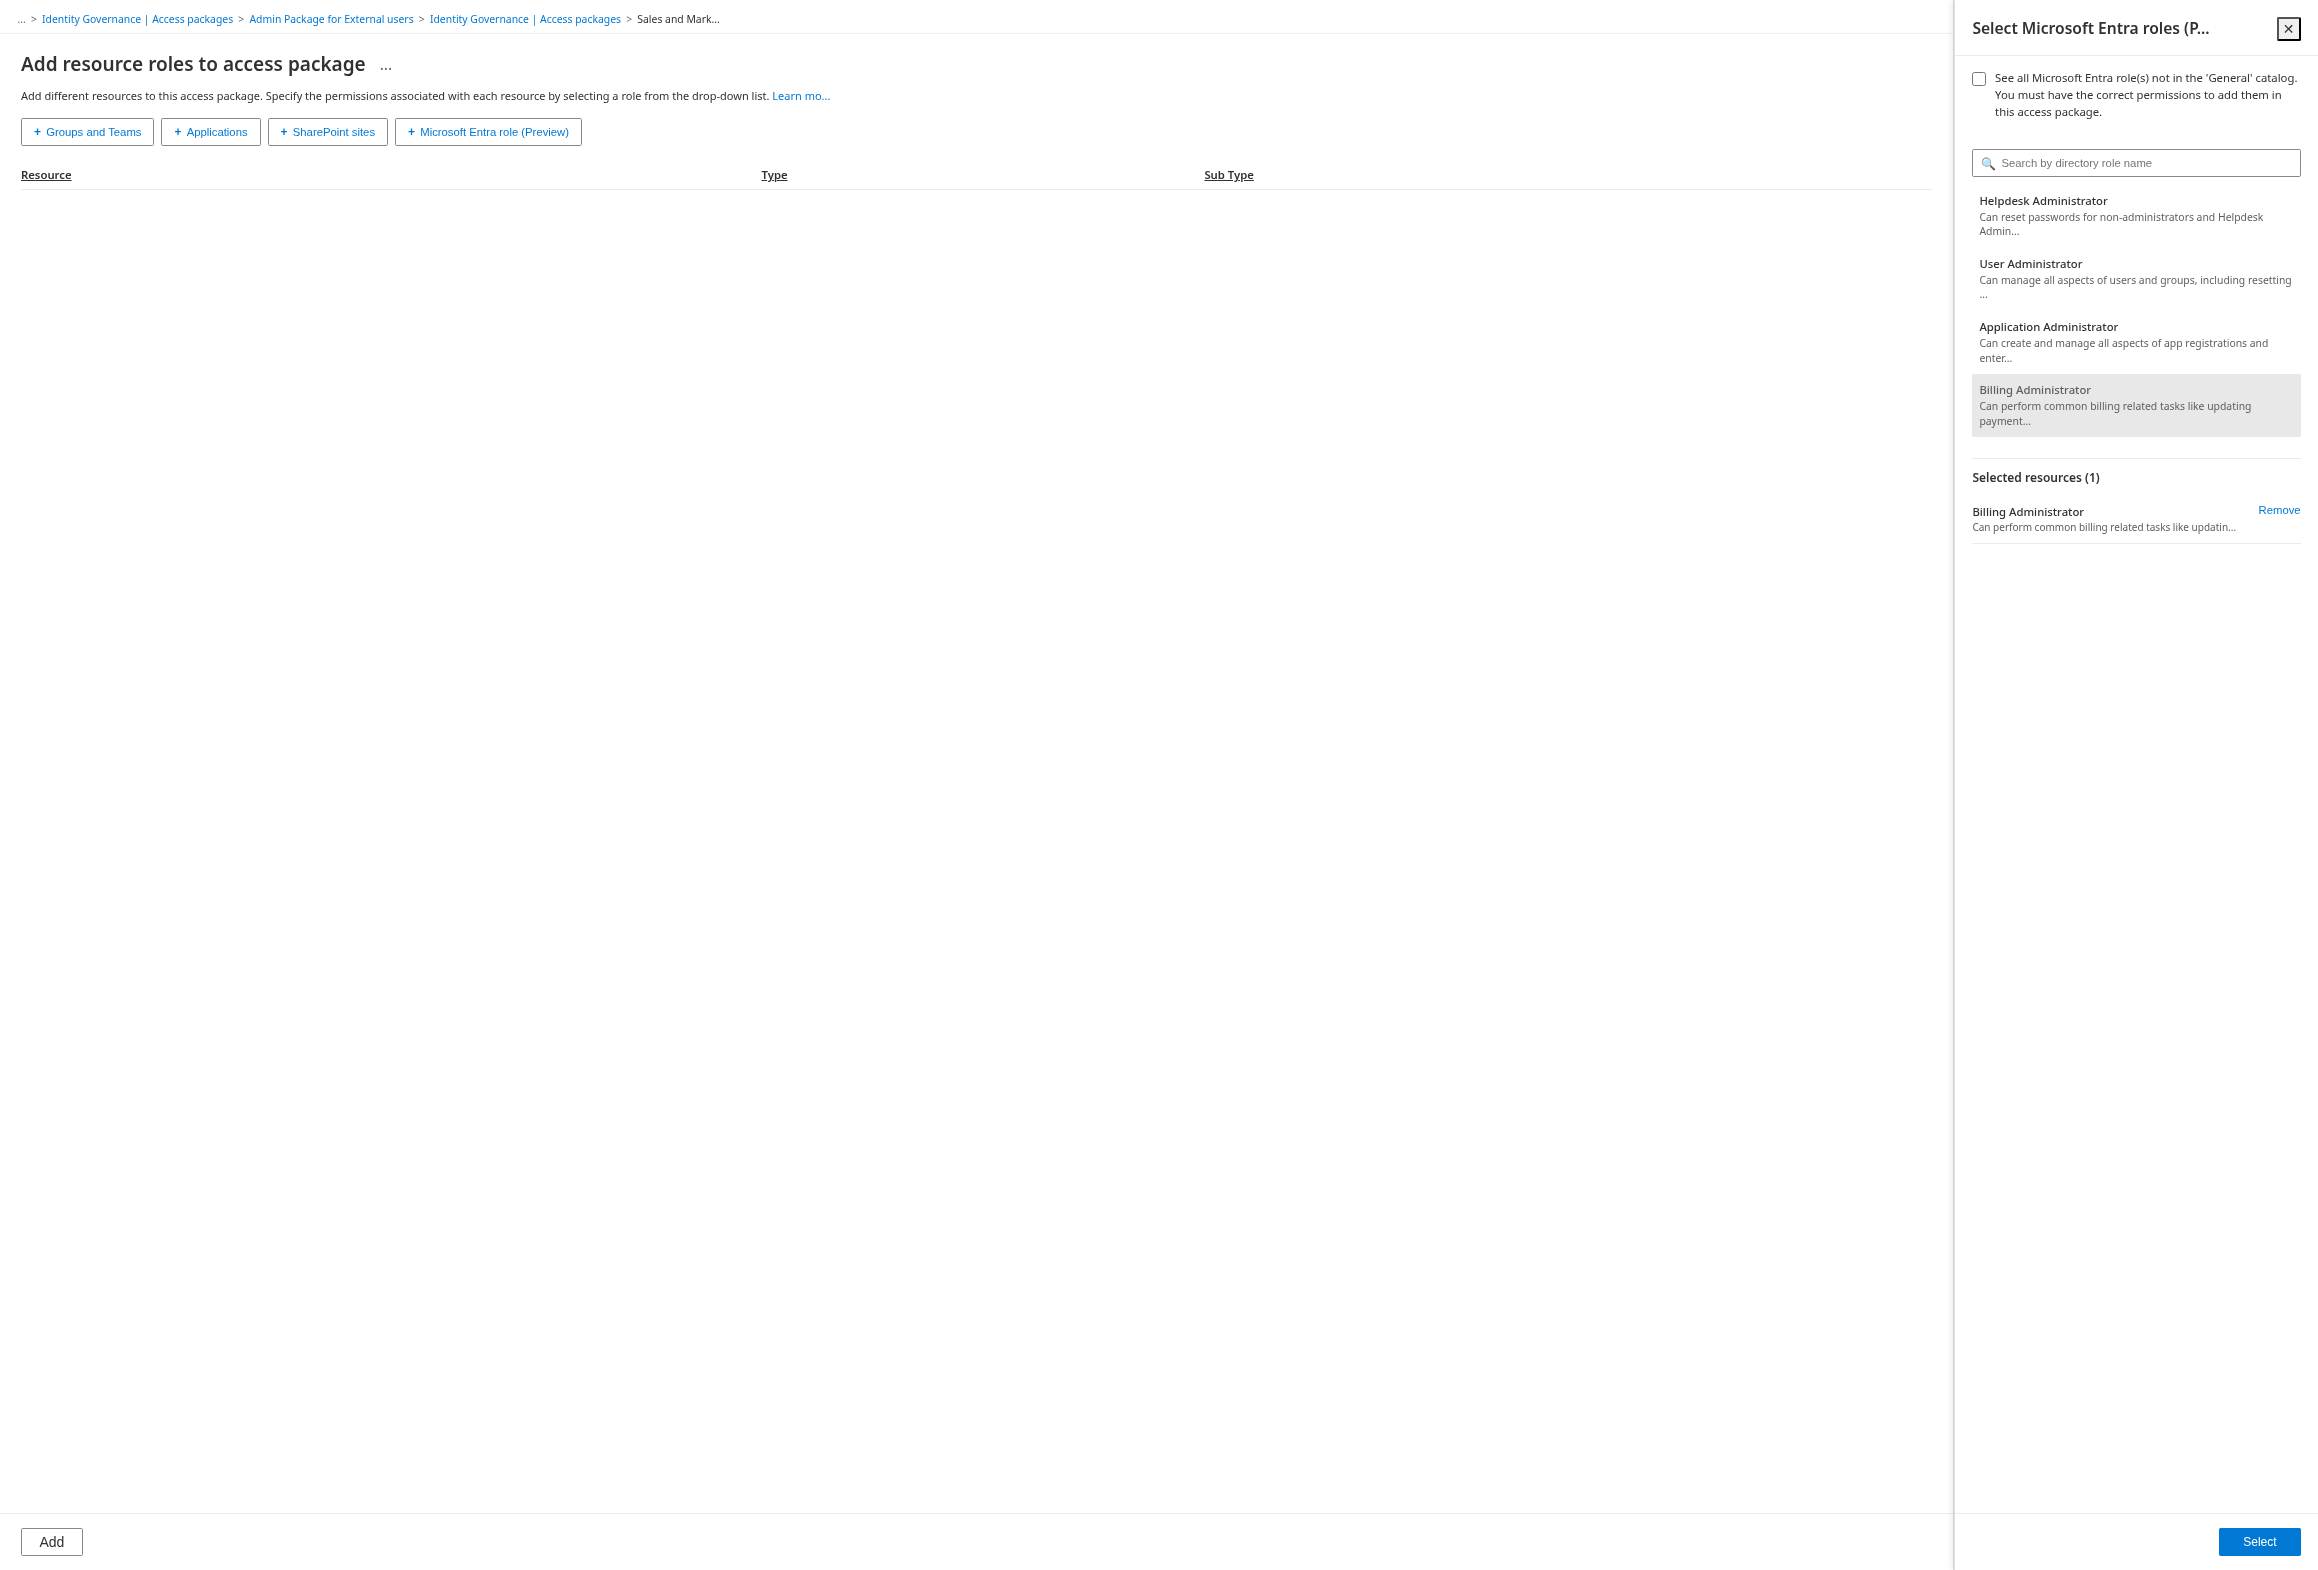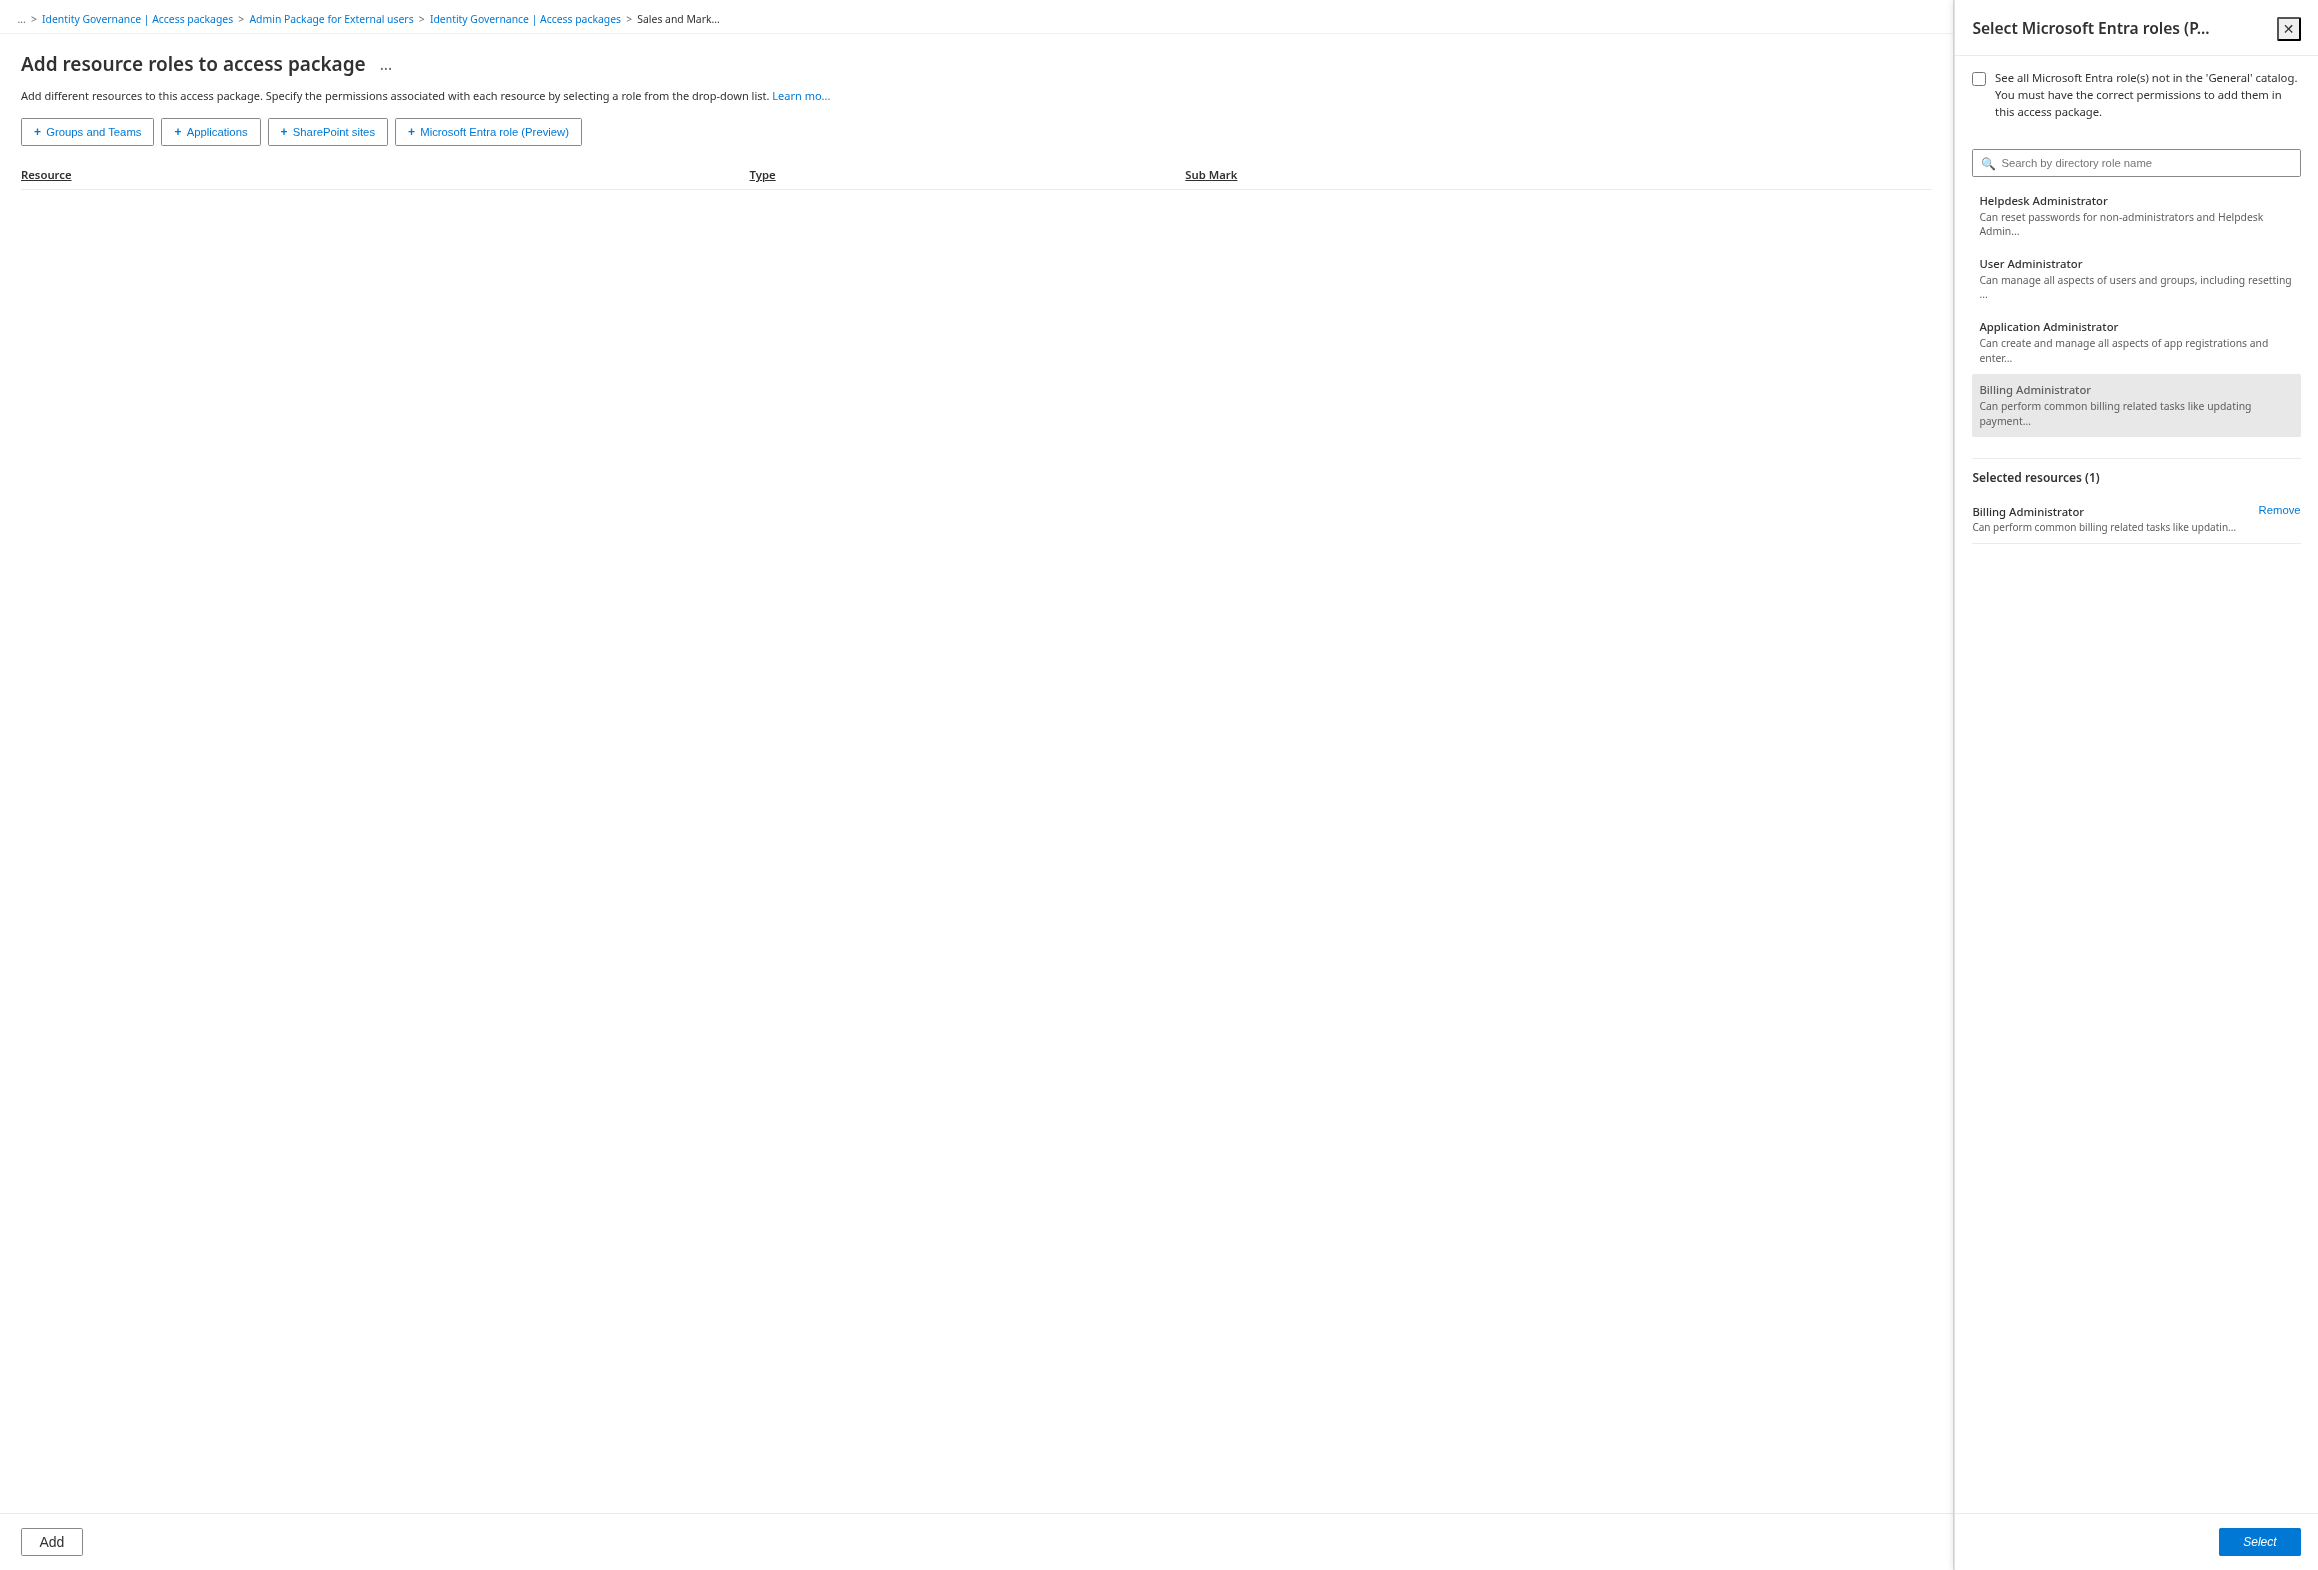--- a/index.html
+++ b/index.html
@@ -322,21 +322,20 @@
     }
     .select-btn {
       padding: 7px 24px;
       background: #0078d4;
       color: #ffffff;
       border: none;
       font-size: 12px;
       font-weight: 500;
       cursor: pointer;
       border-radius: 1.7px;
-      font-style: italic;
     }
   </style>
 </head>
 <body>
 
 <div class="main-area">
 
   <div class="breadcrumb">
     <span class="breadcrumb-dots">...</span>
     <span class="breadcrumb-sep">&gt;</span>
@@ -379,21 +378,21 @@
       <span>Microsoft Entra role (Preview)</span>
     </button>
   </div>
 
   <div class="table-container">
     <table class="resource-table">
       <thead>
         <tr>
           <th>Resource</th>
           <th>Type</th>
-          <th>Sub Mark</th>
+          <th>Sub Type</th>
         </tr>
       </thead>
       <tbody id="table-body">
       </tbody>
     </table>
   </div>
 
   <div class="main-footer">
     <button class="add-btn">Add</button>
   </div>

